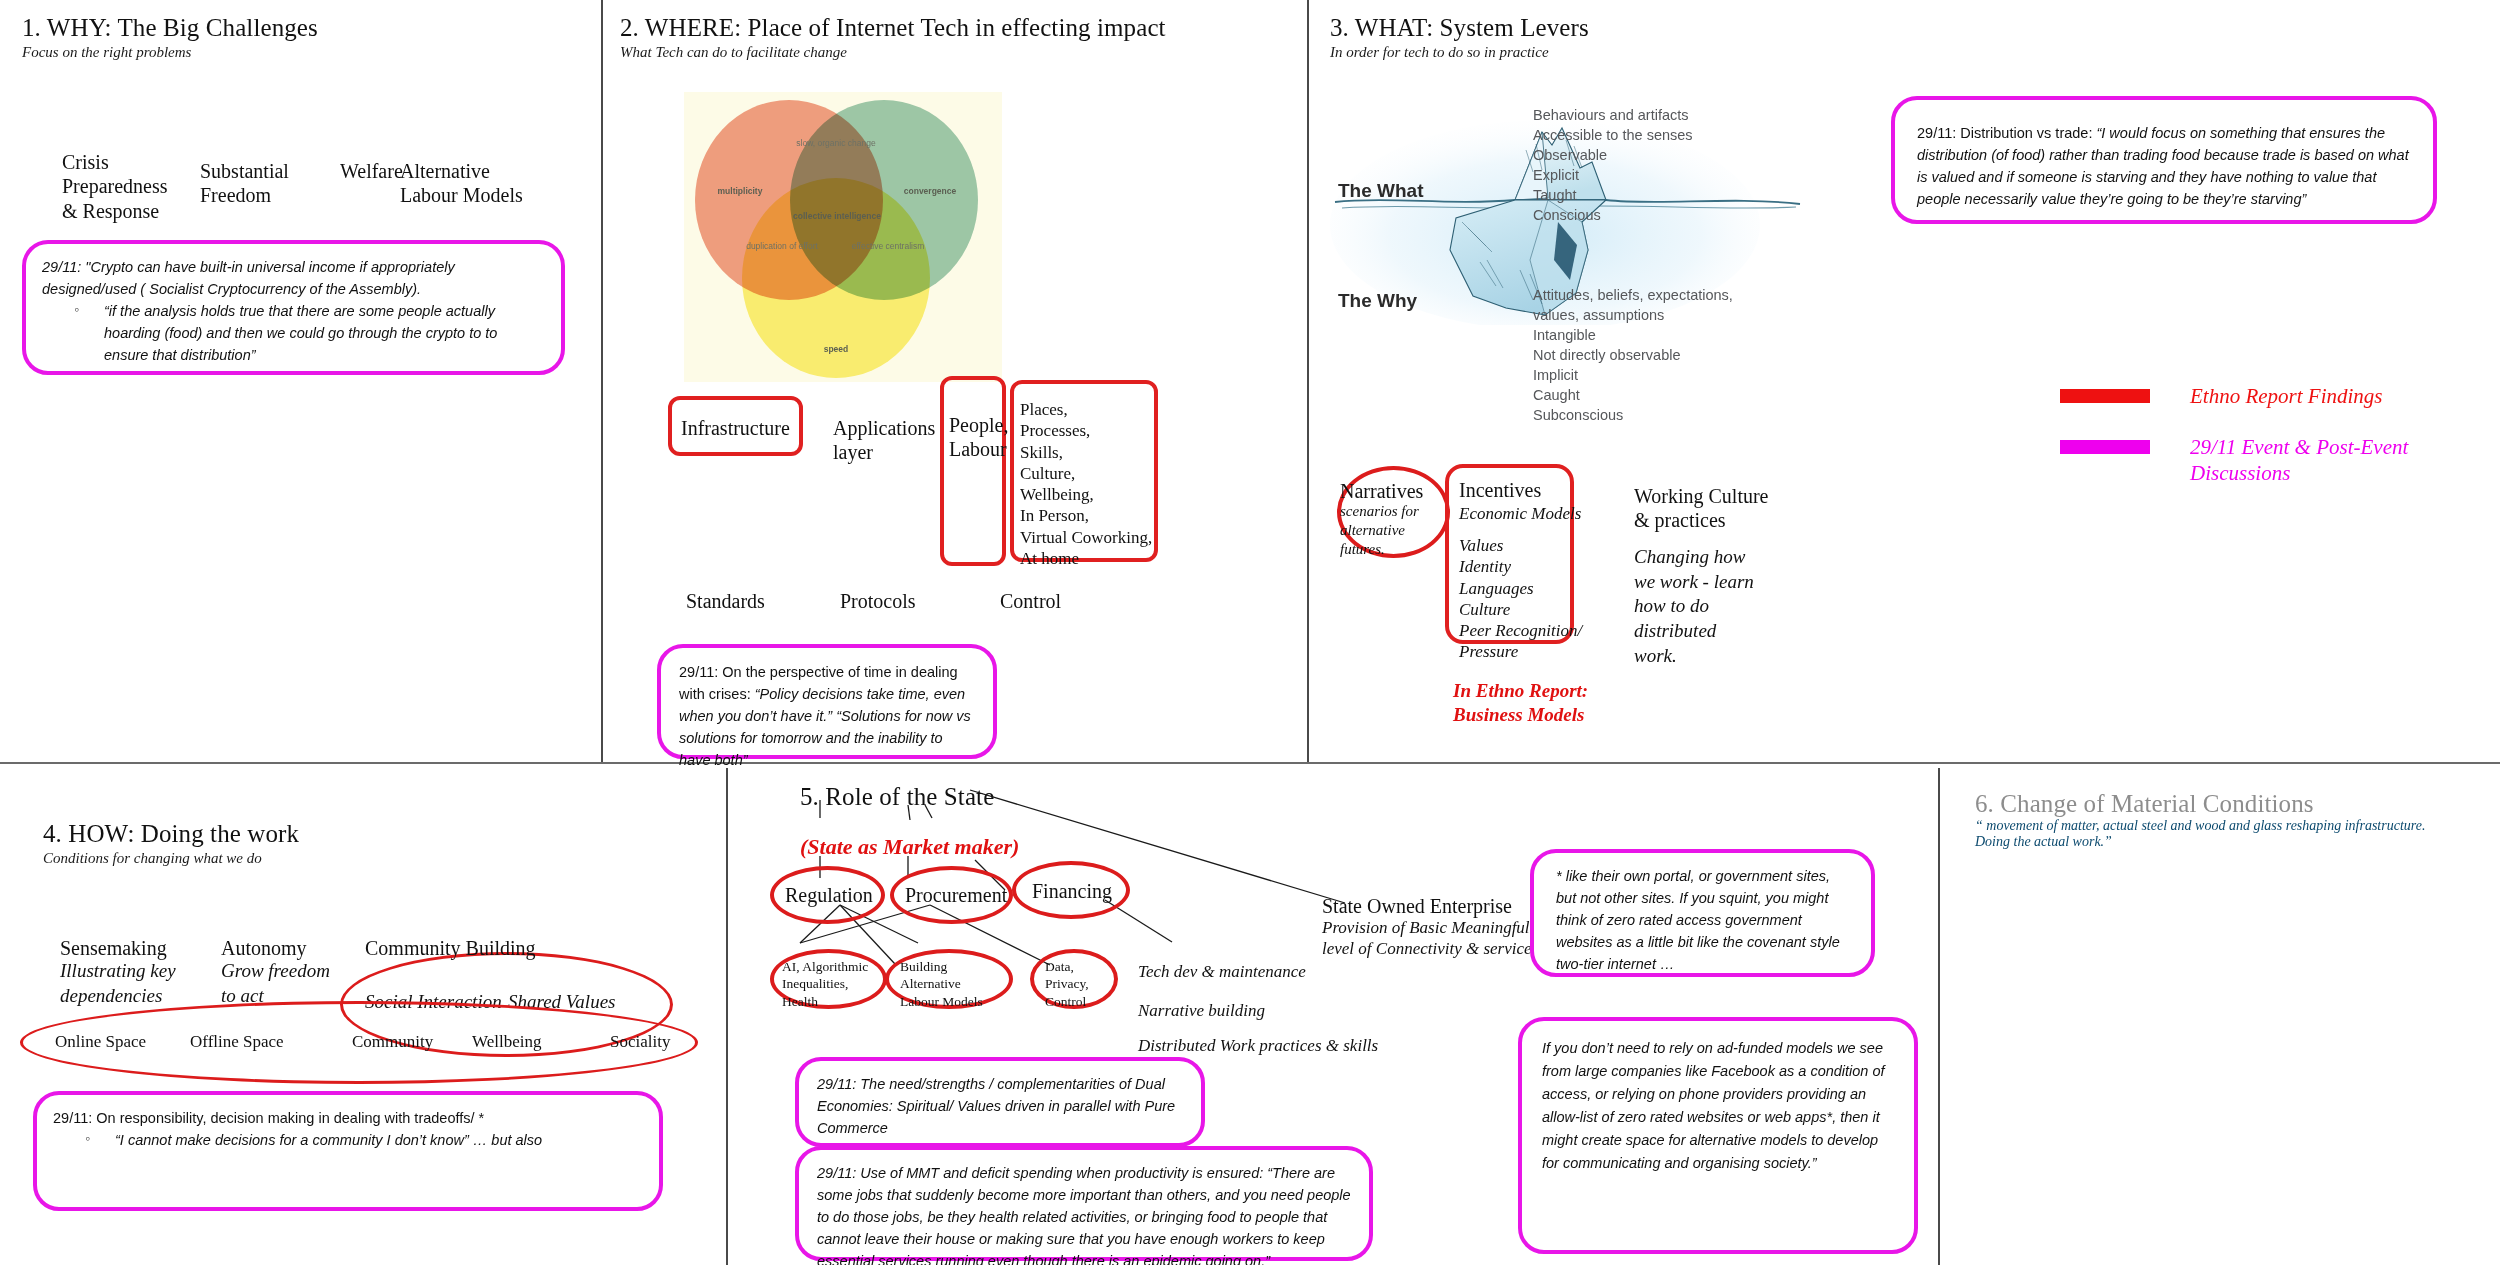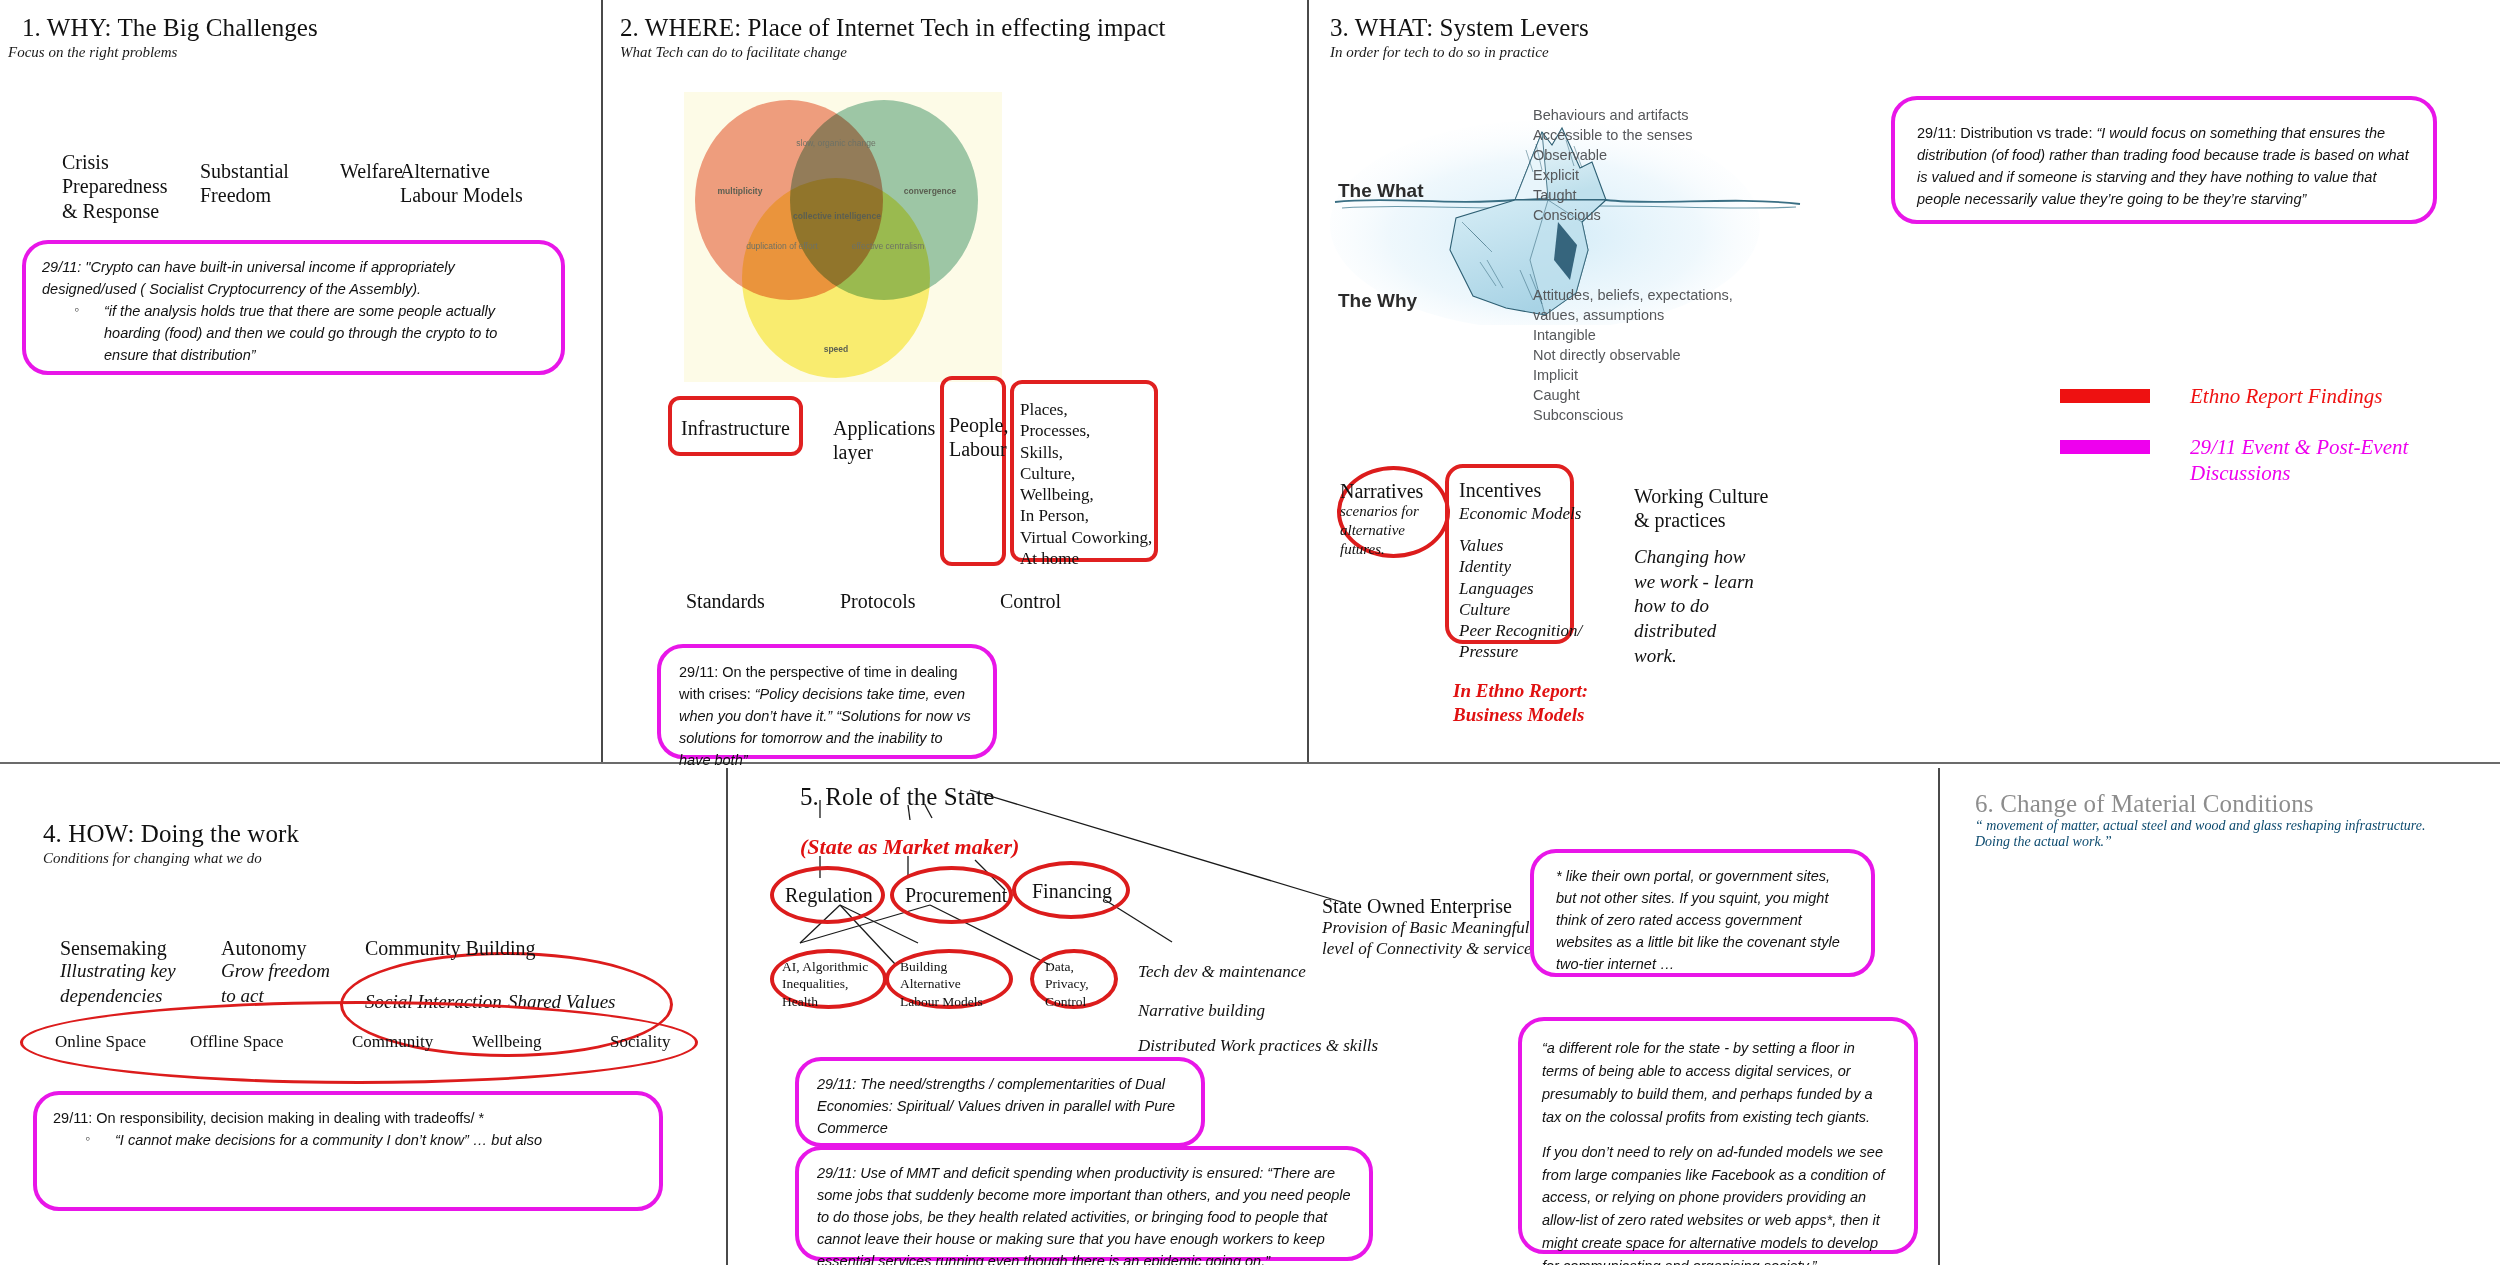--- a/index.html
+++ b/index.html
@@ -189,21 +189,21 @@
 </head>
 <body>
 
 <div class="divider-h" style="left:0; top:762px; width:2500px;"></div>
 <div class="divider-v" style="left:601px; top:0; height:762px;"></div>
 <div class="divider-v" style="left:1307px; top:0; height:762px;"></div>
 <div class="divider-v" style="left:726px; top:768px; height:497px;"></div>
 <div class="divider-v" style="left:1938px; top:768px; height:497px;"></div>
 
 <div class="panel-title abs" style="left:22px; top:14px;">1. WHY: The Big Challenges</div>
-<div class="panel-sub abs" style="left:8px; top:44px;">Focus on the right problems</div>
+<div class="panel-sub abs" style="left:22px; top:44px;">Focus on the right problems</div>
 
 <div class="serif-label abs" style="left:62px; top:150px; white-space:pre-line; line-height:1.22;">Crisis
 Preparedness
 &amp; Response</div>
 <div class="serif-label abs" style="left:200px; top:159px; white-space:pre-line; line-height:1.22;">Substantial
 Freedom</div>
 <div class="serif-label abs" style="left:320px; top:159px; white-space:pre-line; line-height:1.22;margin-left:20px;">Welfare</div>
 <div class="serif-label abs" style="left:400px; top:159px; white-space:pre-line; line-height:1.22;">Alternative
 Labour Models</div>
 
@@ -456,15 +456,14 @@
 </div>
 
 <div class="panel-title grey abs" style="left:1975px; top:790px;">6. Change of Material Conditions</div>
 <div class="panel-sub grey abs" style="left:1975px; top:818px; width:480px;">“ movement of matter, actual steel and wood and glass reshaping infrastructure. Doing the actual work.”</div>
 
 <div class="magenta-box" style="left:1530px; top:849px; width:345px; height:128px; padding:12px 22px;">
   <i>* like their own portal, or government sites, but not other sites. If you squint, you might think of zero rated access government websites as a little bit like the covenant style two-tier internet …</i>
 </div>
 
 <div class="magenta-box" style="left:1518px; top:1017px; width:400px; height:237px; padding:16px 20px; line-height:1.58;">
-  <div style="font-style:italic; margin-bottom:12px;">“a different role for the state - by setting a floor in terms of being able to access digital services, or presumably to build them, and perhaps funded by a tax on the colossal profits from existing tech giants.</div>
   <div style="font-style:italic;">If you don’t need to rely on ad-funded models we see from large companies like Facebook as a condition of access, or relying on phone providers providing an allow-list of zero rated websites or web apps*, then it might create space for alternative models to develop for communicating and organising society.”</div>
 </div>
 
 </body></html>

